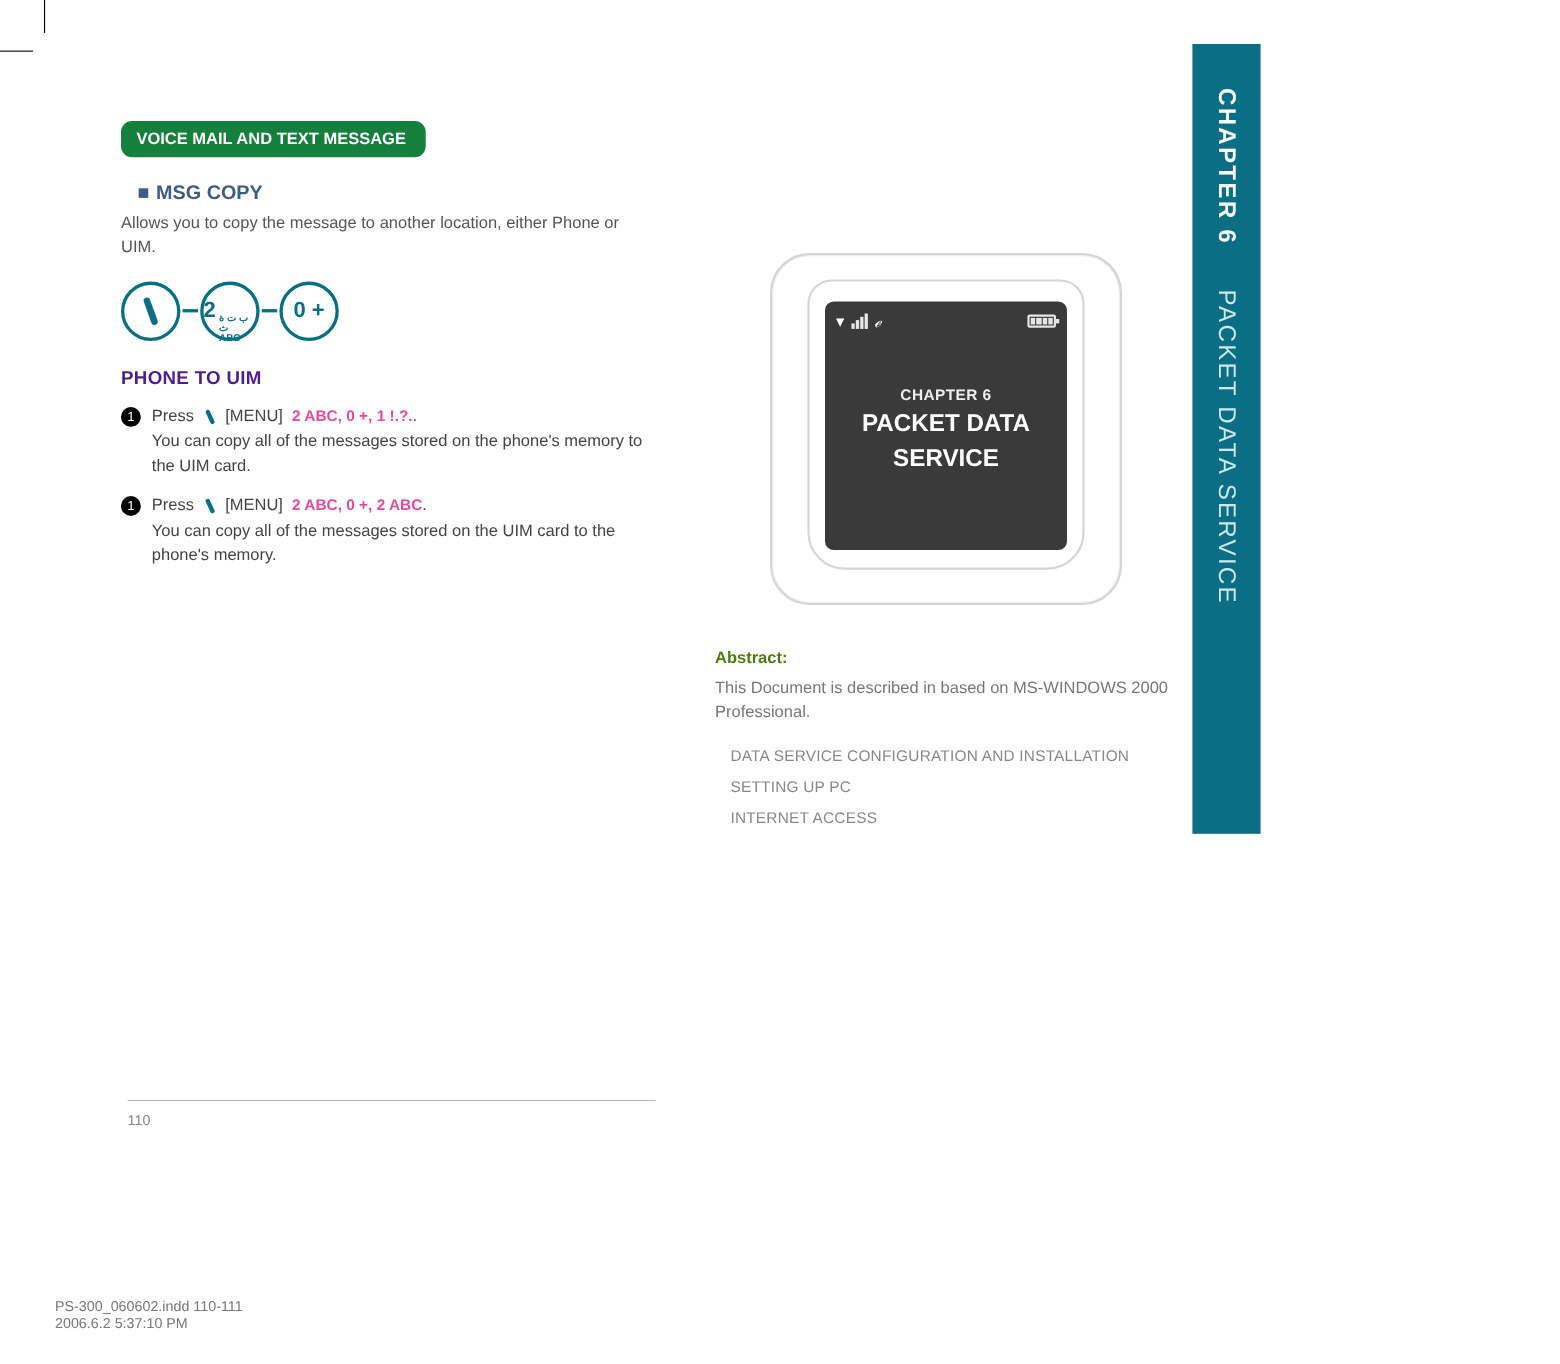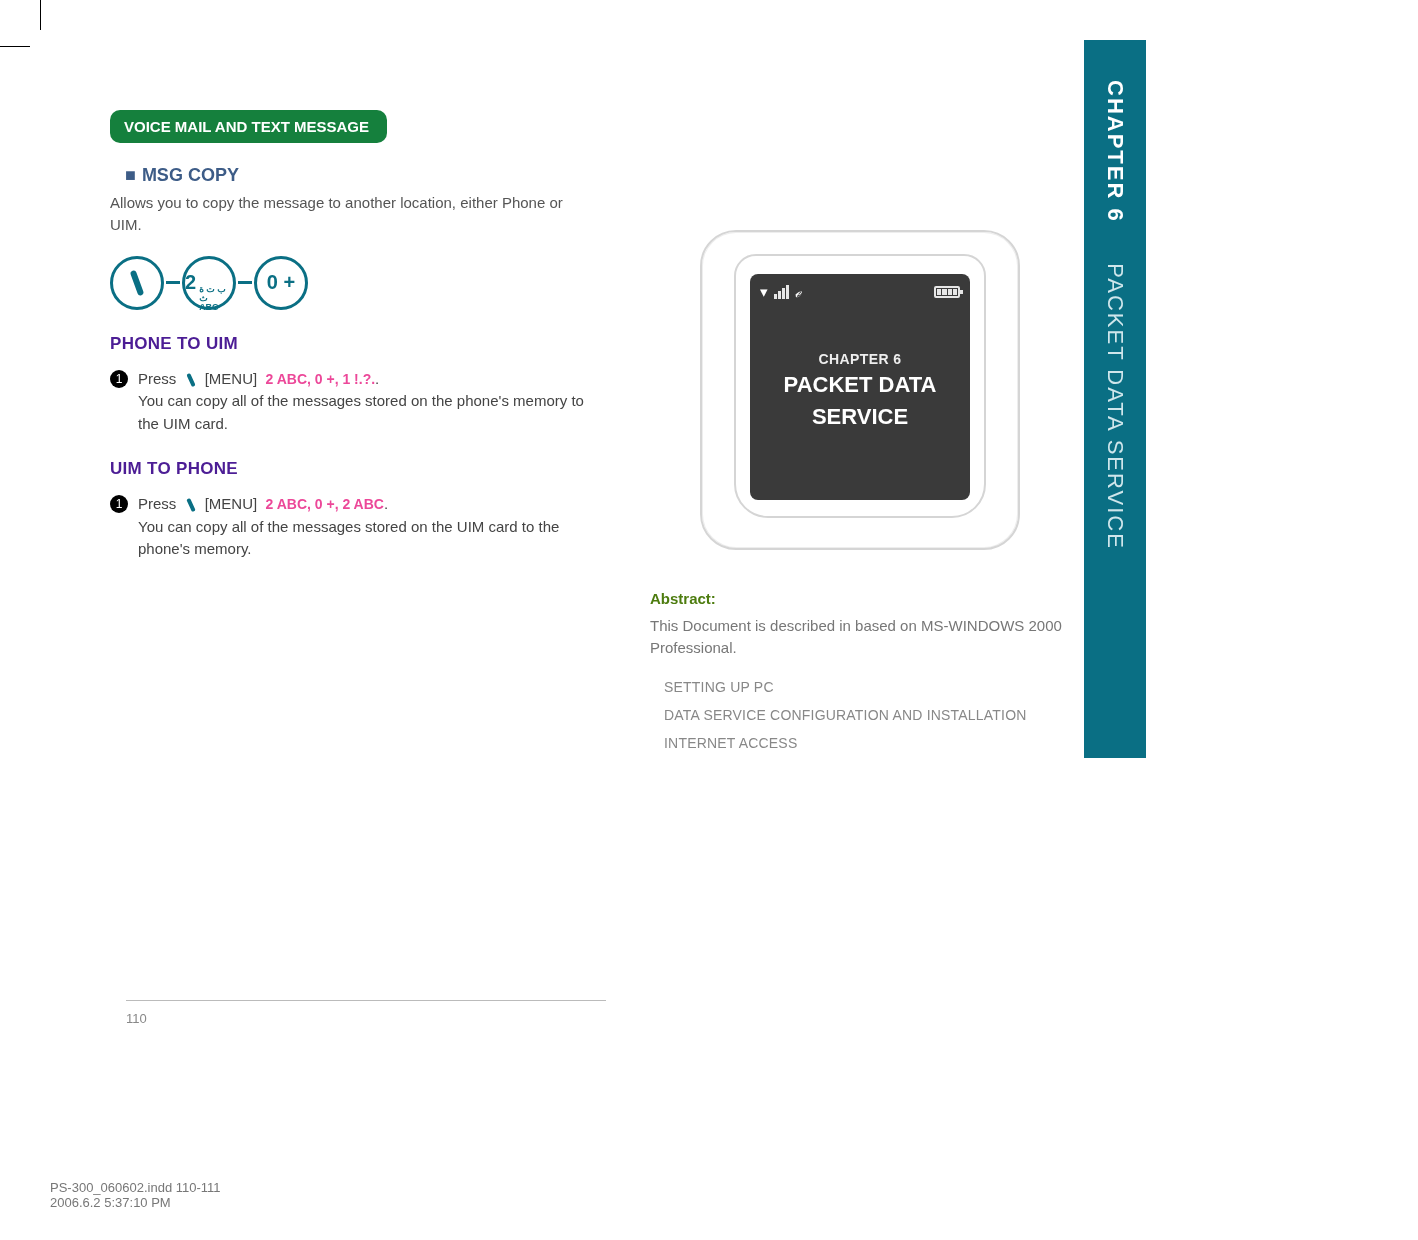--- a/index.html
+++ b/index.html
@@ -88,21 +88,21 @@
     justify-content:center;
     flex-shrink:0;
     margin-top:2px;
   }
   .step-body { font-size:15px; color:#444; line-height:1.5; }
   .mini-slash { display:inline-block; width:14px; height:4px; background:#0a6f84; border-radius:2px; transform:rotate(65deg); margin:0 3px; vertical-align:middle;}
   .mini-key { color:#ec4899; font-weight:bold; font-size:14px; }
 
   .page-num {
     position:absolute;
-    left:126px;
+    left:116px;
     top:1000px;
     width:480px;
     border-top:1px solid #bbb;
     padding-top:10px;
     font-size:13px;
     color:#888;
   }
 
   
   .right-col {
@@ -259,21 +259,20 @@
     <div class="step-body">
       <span>Press</span>
       <span class="mini-slash"></span>
       <span>[MENU]</span>
       &nbsp;<span class="mini-key">2 ABC,  0 +,  1 !.?.</span><span>.</span><br>
       <span>You can copy all of the messages stored on the phone's memory to the UIM card.</span>
     </div>
   </div>
 
   
-  <div class="section-title">UIM TO PHONE</div>
   <div class="step">
     <div class="step-num">1</div>
     <div class="step-body">
       <span>Press</span>
       <span class="mini-slash"></span>
       <span>[MENU]</span>
       &nbsp;<span class="mini-key">2 ABC,  0 +,  2 ABC</span><span>.</span><br>
       <span>You can copy all of the messages stored on the UIM card to the phone's memory.</span>
     </div>
   </div>
@@ -311,22 +310,22 @@
           <div class="ch-title">SERVICE</div>
         </div>
       </div>
     </div>
   </div>
 
   <div class="abstract-block">
     <div class="ab-head">Abstract:</div>
     <p>This Document is described in based on MS-WINDOWS 2000 Professional.</p>
     <div class="ab-list">
+      <div>DATA SERVICE CONFIGURATION AND INSTALLATION</div>
       <div>SETTING UP PC</div>
-      <div>DATA SERVICE CONFIGURATION AND INSTALLATION</div>
       <div>INTERNET ACCESS</div>
     </div>
   </div>
 </div>
 
 <div class="footer">
   <span>PS-300_060602.indd   110-111</span>
   <span>2006.6.2   5:37:10 PM</span>
 </div>
 

